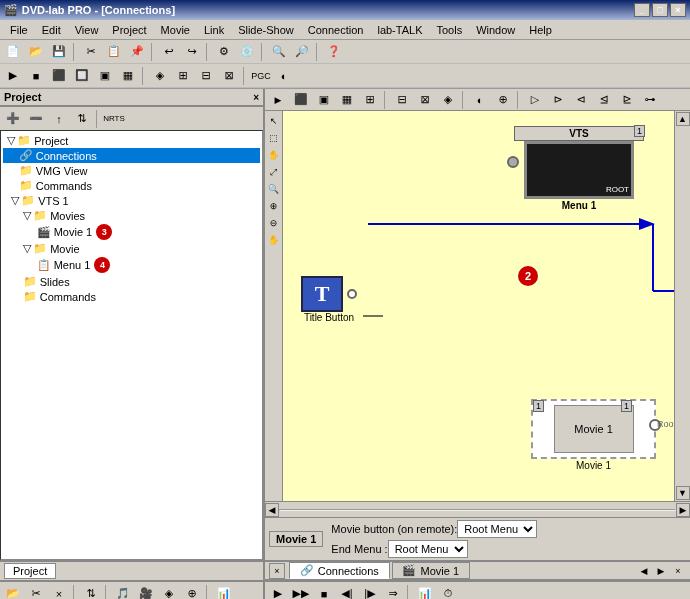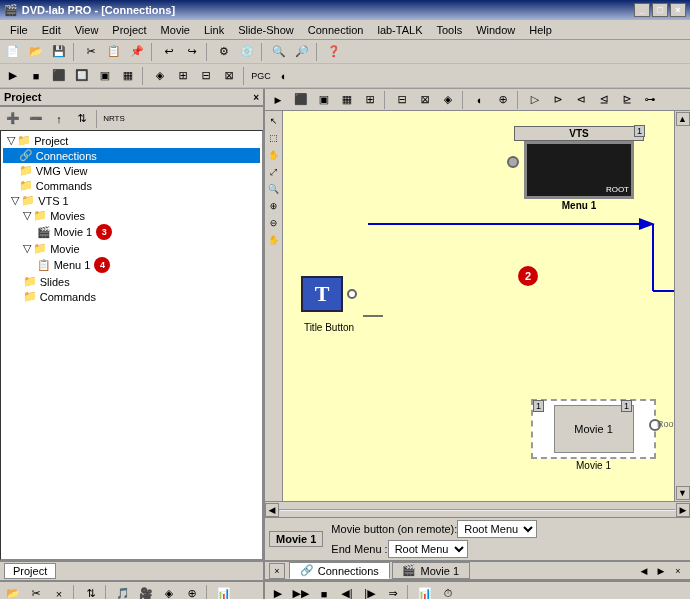--- a/index.html
+++ b/index.html
@@ -320,21 +320,21 @@
 
             <div style="position:absolute;top:30px;left:-7px;width:12px;height:12px;background:#aaa;border:2px solid #666;border-radius:50%;"></div>
           </div>
         </div>
 
         <div class="node-box" style="top:165px;left:18px;">
           <div style="position:relative;display:flex;align-items:center;">
             <div style="width:42px;height:36px;background:#3355bb;border:2px solid #224;display:flex;align-items:center;justify-content:center;color:white;font-size:22px;font-weight:bold;font-family:serif;">T</div>
             <div style="width:10px;height:10px;background:#fff;border:2px solid #666;border-radius:50%;margin-left:4px;"></div>
           </div>
-          <div style="font-size:10px;text-align:center;margin-top:10px;">Title Button</div>
+          <div style="font-size:10px;text-align:center;margin-top:0;">Title Button</div>
         </div>
 
         <div class="node-box" style="bottom:30px;right:18px;width:125px;">
           <div style="position:relative;">
             <div style="border:2px dashed #999;padding:4px;background:white;position:relative;">
               <div style="background:#d4d0c8;border:1px solid #888;width:80px;height:48px;margin:0 auto;display:flex;align-items:center;justify-content:center;font-size:11px;">Movie 1</div>
               <div style="position:absolute;top:-1px;left:0;background:#ccc;border:1px solid #666;font-size:9px;padding:0 2px;">1</div>
               <div style="position:absolute;top:-1px;right:22px;background:#ccc;border:1px solid #666;font-size:9px;padding:0 2px;">1</div>
               <div style="position:absolute;right:-7px;top:18px;width:12px;height:12px;background:#fff;border:2px solid #666;border-radius:50%;"></div>
               <div style="position:absolute;right:-22px;top:18px;font-size:9px;color:#666;">Root</div>

